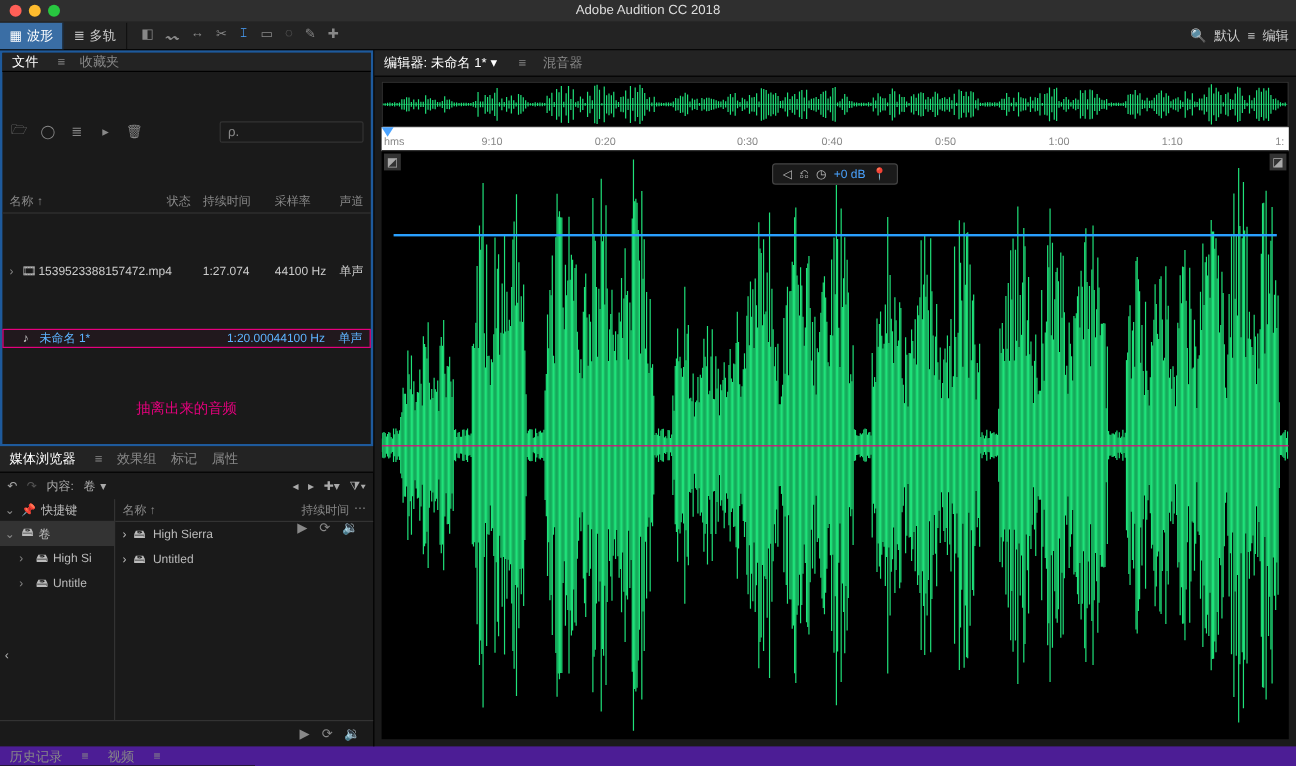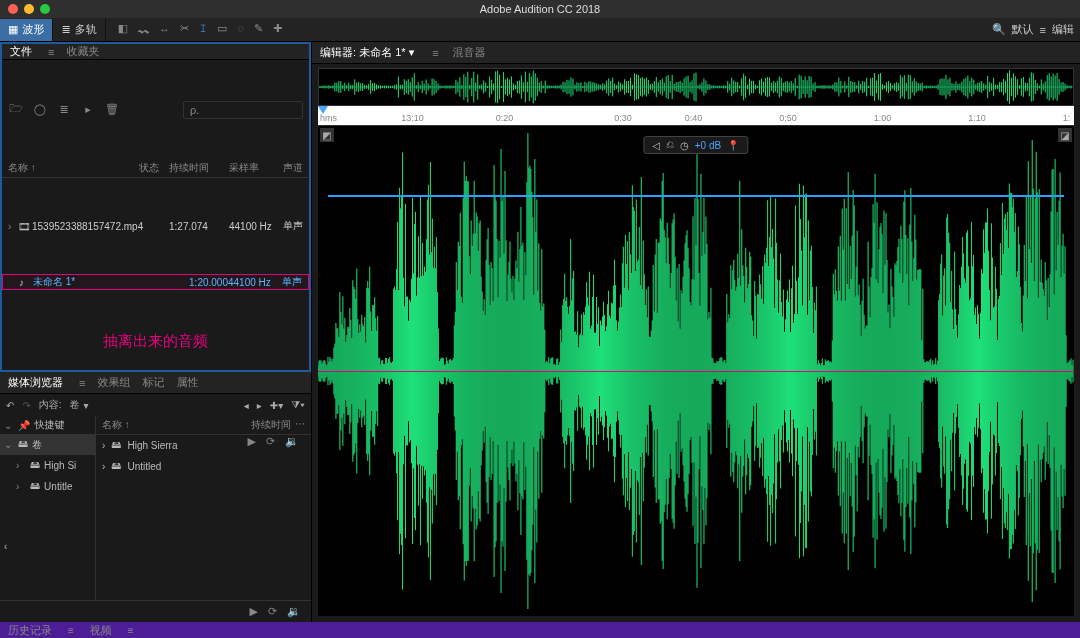--- a/index.html
+++ b/index.html
@@ -31,21 +31,21 @@
   .file-tool-row { height: 24px; display: flex; align-items: center; padding: 0 6px; gap: 8px; }
   .ft-icon { color: #888; width: 16px; text-align: center; }
   .search { margin-left: auto; width: 120px; height: 18px; background: #1a1a1a; border: 1px solid #333; border-radius: 2px; color: #888; padding: 0 6px; display: flex; align-items: center; }
   .file-head { display: flex; font-size: 10px; color: #888; padding: 2px 6px; border-bottom: 1px solid #333; }
   .fh-name { flex: 1; } .fh-stat { width: 30px; } .fh-dur { width: 60px; } .fh-sr { width: 50px; } .fh-ch { width: 24px; text-align: right; }
   .file-row { display: flex; font-size: 10px; color: #ccc; padding: 2px 6px; align-items: center; height: 16px; }
   .fr-arrow { width: 10px; color: #888; }
   .fr-icon { width: 14px; }
   .fr-name { flex: 1; } .fr-dur { width: 60px; } .fr-sr { width: 50px; } .fr-ch { width: 24px; text-align: right; }
   .file-row.sel { border: 1px solid #e6007e; background: rgba(230,0,126,0.04); }
-  .anno { color: #e6007e; font-size: 15px; text-align: center; padding: 2px 0; }
+  .anno { color: #e6007e; font-size: 12px; text-align: center; padding: 2px 0; }
   .files-bottom { margin-top: auto; height: 22px; display: flex; align-items: center; justify-content: flex-end; gap: 10px; padding: 0 10px; color: #888; }
   .scroll-track { height: 8px; background: #111; margin: 0 4px 2px 4px; border-radius: 4px; }
   
   .media-toolrow { height: 22px; display: flex; align-items: center; gap: 8px; padding: 0 6px; font-size: 10px; color: #aaa; }
   .media-cols { flex: 1; display: flex; }
   .tree { width: 96px; border-right: 1px solid #333; font-size: 10px; color: #bbb; }
   .tree-row { display: flex; align-items: center; gap: 4px; padding: 2px 4px; }
   .tree-row .arw { width: 10px; color: #888; }
   .tree-row.sel { background: #333; }
   .listcol { flex: 1; }
@@ -622,21 +622,21 @@
             <line x1="754" y1="16.267601514310808" x2="754" y2="19.732398485689192"></line>
             <line x1="756" y1="16.860644154327748" x2="756" y2="19.139355845672252"></line>
             <line x1="758" y1="16.495641298254487" x2="758" y2="19.504358701745513"></line>
           </g>
       </svg>
     </div>
 
     <div class="ruler">
       <div class="playhead"></div>
       <span class="ruler-tick" style="left:2px;">hms</span>
-    <span class="ruler-tick" style="left: 11%;">13:10</span>
+    <span class="ruler-tick" style="left: 11%;">9:10</span>
         <span class="ruler-tick" style="left: 23.5%;">0:20</span>
         <span class="ruler-tick" style="left: 36%; margin-left: 24px;">0:30</span>
         <span class="ruler-tick" style="left: 48.5%;">0:40</span>
         <span class="ruler-tick" style="left: 61%;">0:50</span>
         <span class="ruler-tick" style="left: 73.5%;">1:00</span>
         <span class="ruler-tick" style="left: 86%;">1:10</span>
         <span class="ruler-tick" style="left: 98.5%;">1:</span>
       </div>
 
     <div class="wave-wrap">

